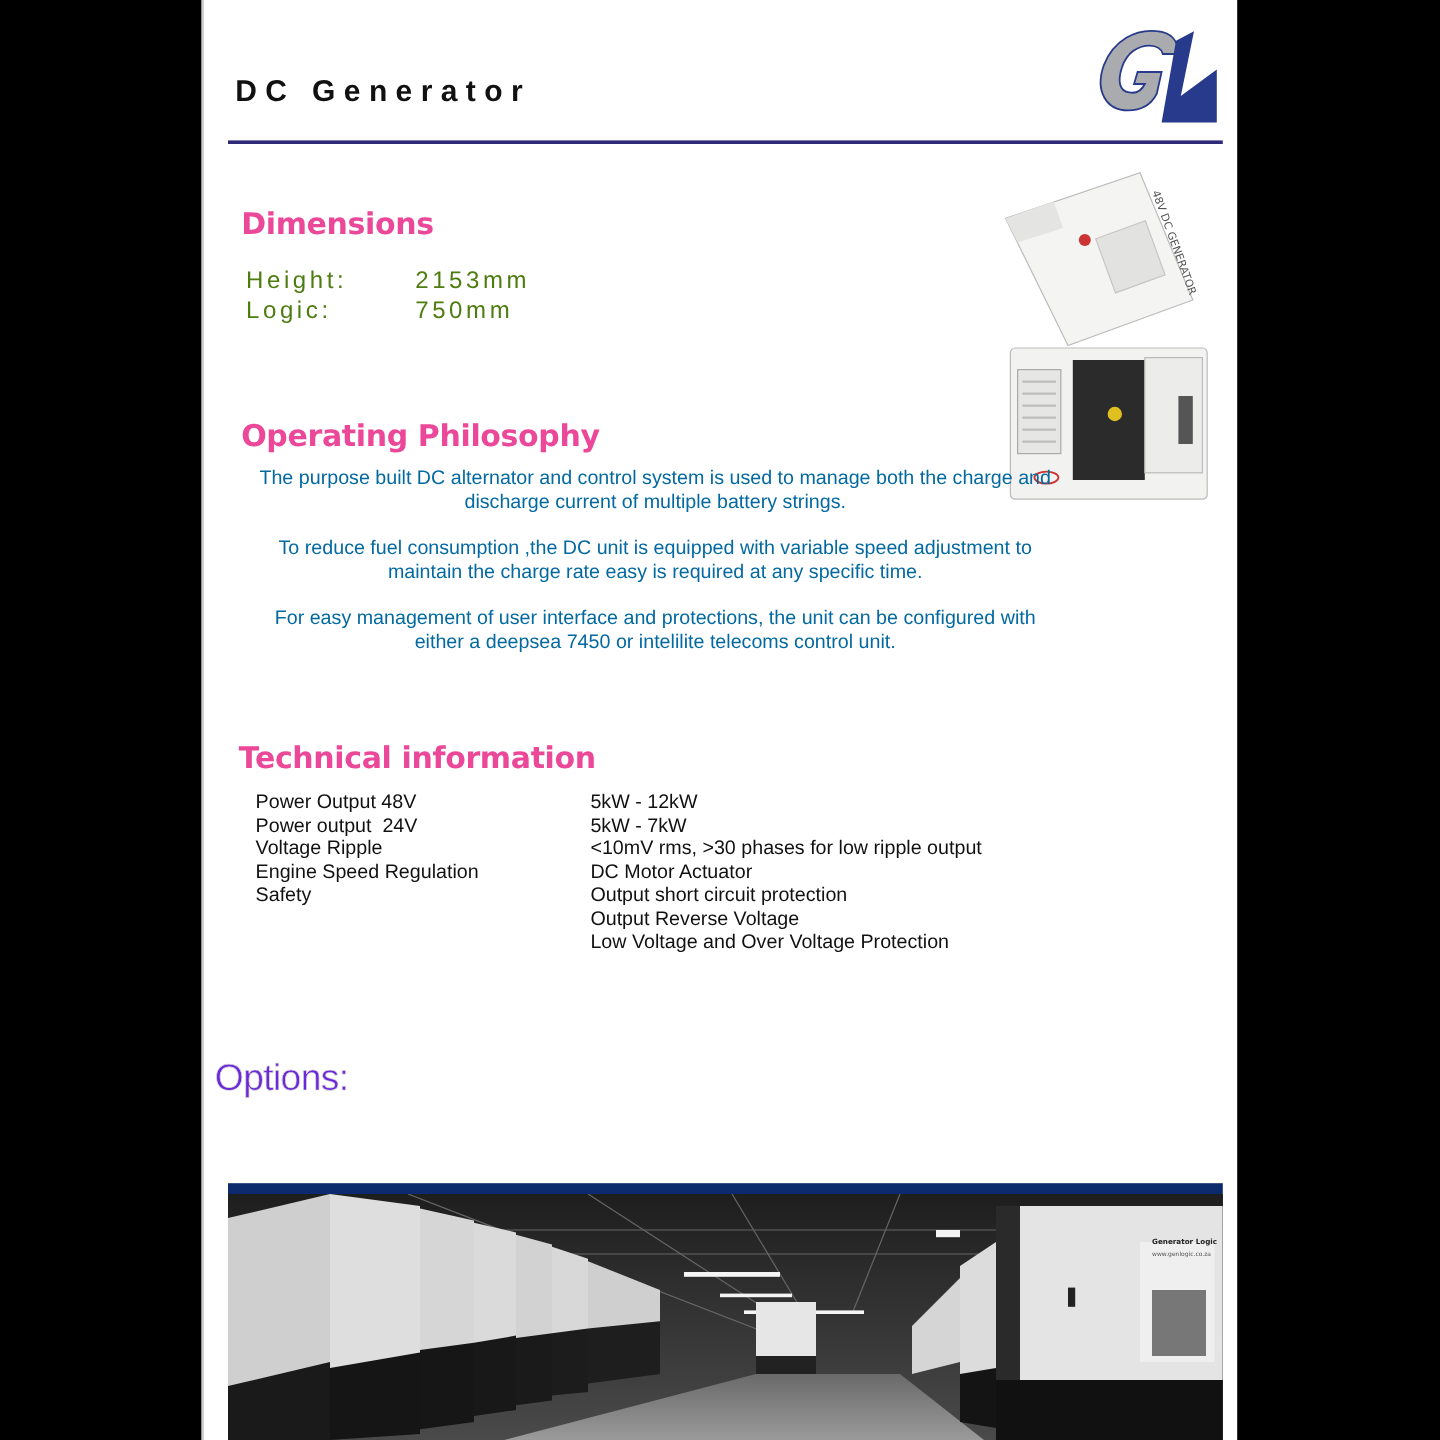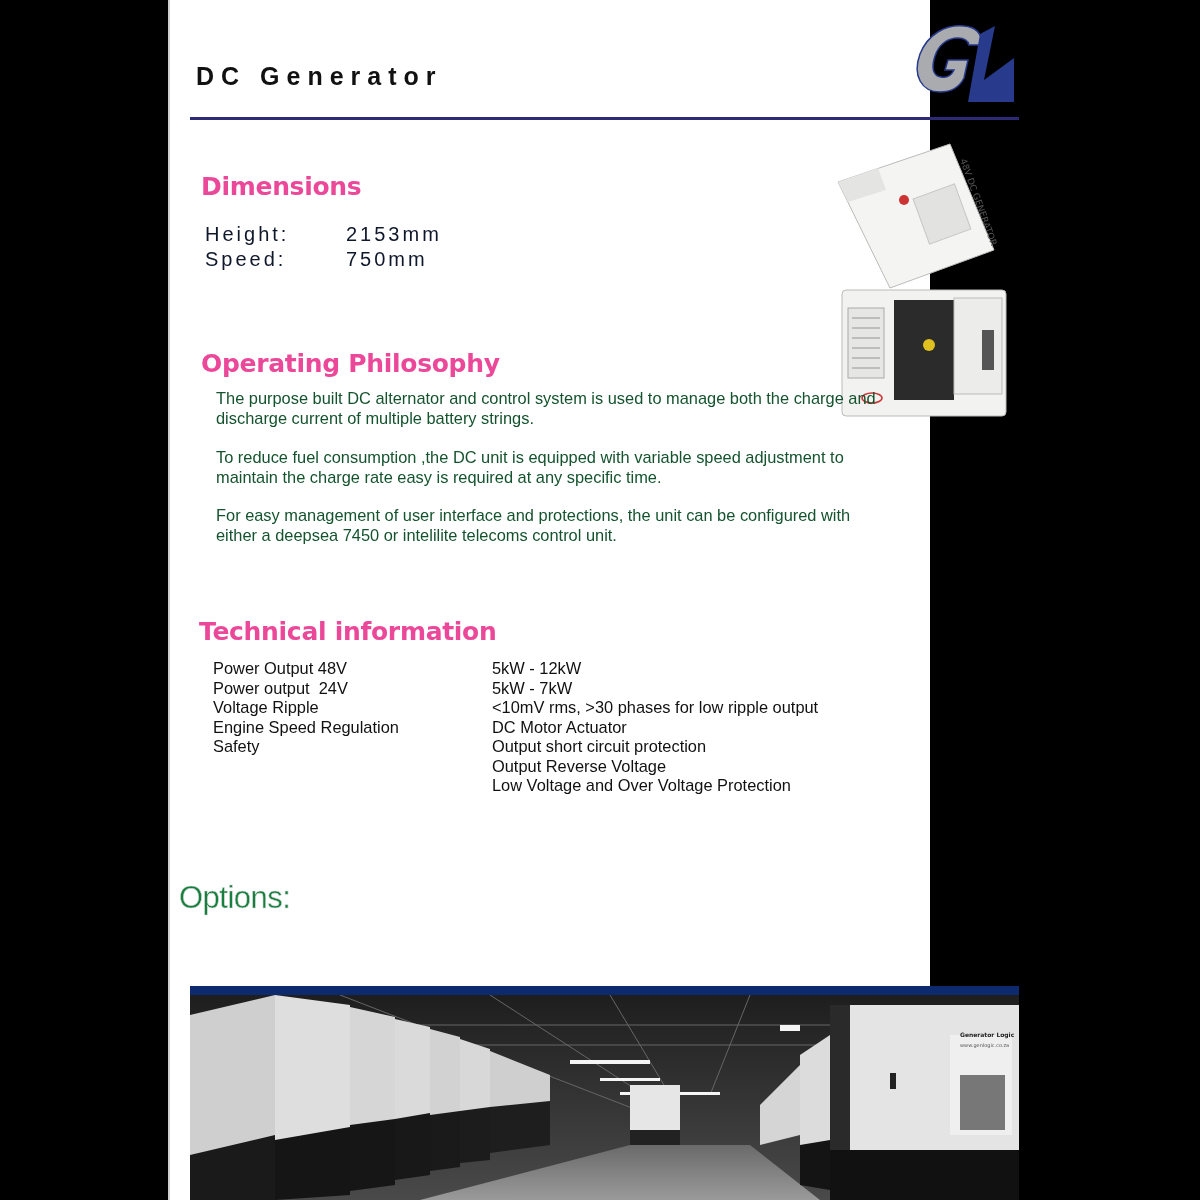--- a/index.html
+++ b/index.html
@@ -1,35 +1,35 @@
 <!DOCTYPE html>
 <html><head>
 <meta charset="utf-8">
 <style>
   html, body { margin:0; padding:0; }
   body { width:1200px; height:1200px; background:#000; position:relative; overflow:hidden; font-family:"Liberation Sans", sans-serif; }
-  .page { position:absolute; left:168px; top:0; width:762px; height:1200px; background:#fff; border-left:2px solid #cfcfcf; box-sizing:border-box; }
+  .page { position:absolute; left:168px; top:0; width:863px; height:1200px; background:#fff; border-left:2px solid #cfcfcf; box-sizing:border-box; }
   .abs { position:absolute; }
   .doc-title { left:26px; top:62px; font-size:25px; font-weight:bold; letter-spacing:7px; color:#111; }
   .logo { left:736px; top:20px; width:112px; height:84px; }
   .divider { left:20px; top:117px; width:829px; height:3px; background:#2f2a78; }
   .h2 { font-family:"DejaVu Sans", sans-serif; font-weight:bold; color:#ec4899; font-size:25px; letter-spacing:-0.3px; }
   .h-dim { left:31px; top:172px; }
   .h-op { left:31px; top:349px; }
   .h-tech { left:29px; top:617px; }
-  .dims { left:35px; top:222px; font-size:20px; letter-spacing:3px; color:#0f172a; line-height:25px; }
+  .dims { left:35px; top:222px; font-size:20px; letter-spacing:3px; color:#4d7c0f; line-height:25px; }
   .dims .row { display:flex; }
   .dims .k { width:141px; }
-  .para { left:46px; width:660px; font-size:16.4px; line-height:20px; color:#14532d; }
+  .para { left:46px; width:660px; font-size:16.4px; line-height:20px; color:#0369a1;text-align:center; }
   .p1 { top:388px; } .p2 { top:447px; } .p3 { top:505px; }
   .tech { left:43px; top:659px; font-size:16.4px; line-height:19.5px; color:#111; }
   .tech .row { display:flex; }
   .tech .k { width:279px; }
   .product { left:664px; top:140px; width:180px; height:280px; }
-  .options { left:9px; top:880px; font-size:31px; color:#15803d; -webkit-text-stroke:0.6px #d8d8d8; letter-spacing:-0.5px; }
+  .options { left:9px; top:880px; font-size:31px; color:#6d28d9; -webkit-text-stroke:0.6px #d8d8d8; letter-spacing:-0.5px; }
   .banner { left:20px; top:986px; width:829px; height:214px; background:#0d2a6e; }
   .banner-photo { position:absolute; left:0; top:9px; width:829px; height:205px; overflow:hidden; background:#333; }
 </style>
 </head>
 <body>
 
 <div class="page">
 
   <div class="abs doc-title">DC Generator</div>
 
@@ -40,21 +40,21 @@
 
   <div class="abs divider"></div>
 
   <div class="abs h2 h-dim">Dimensions</div>
   <div class="abs dims">
     <div class="row">
         <span class="k">Height:</span>
         <span>2153mm</span>
       </div>
     <div class="row">
-        <span class="k">Speed:</span>
+        <span class="k">Logic:</span>
         <span>750mm</span>
       </div>
   </div>
 
   <svg class="abs product" viewBox="0 0 180 280">
     <rect x="8" y="150" width="164" height="126" rx="4" fill="#f2f2f0" stroke="#bbb"></rect>
     <rect x="14" y="168" width="36" height="70" fill="#e6e6e4" stroke="#aaa"></rect>
     <g stroke="#bdbdbd" stroke-width="2">
       <line x1="18" y1="178" x2="46" y2="178"></line>
         <line x1="18" y1="188" x2="46" y2="188"></line>

